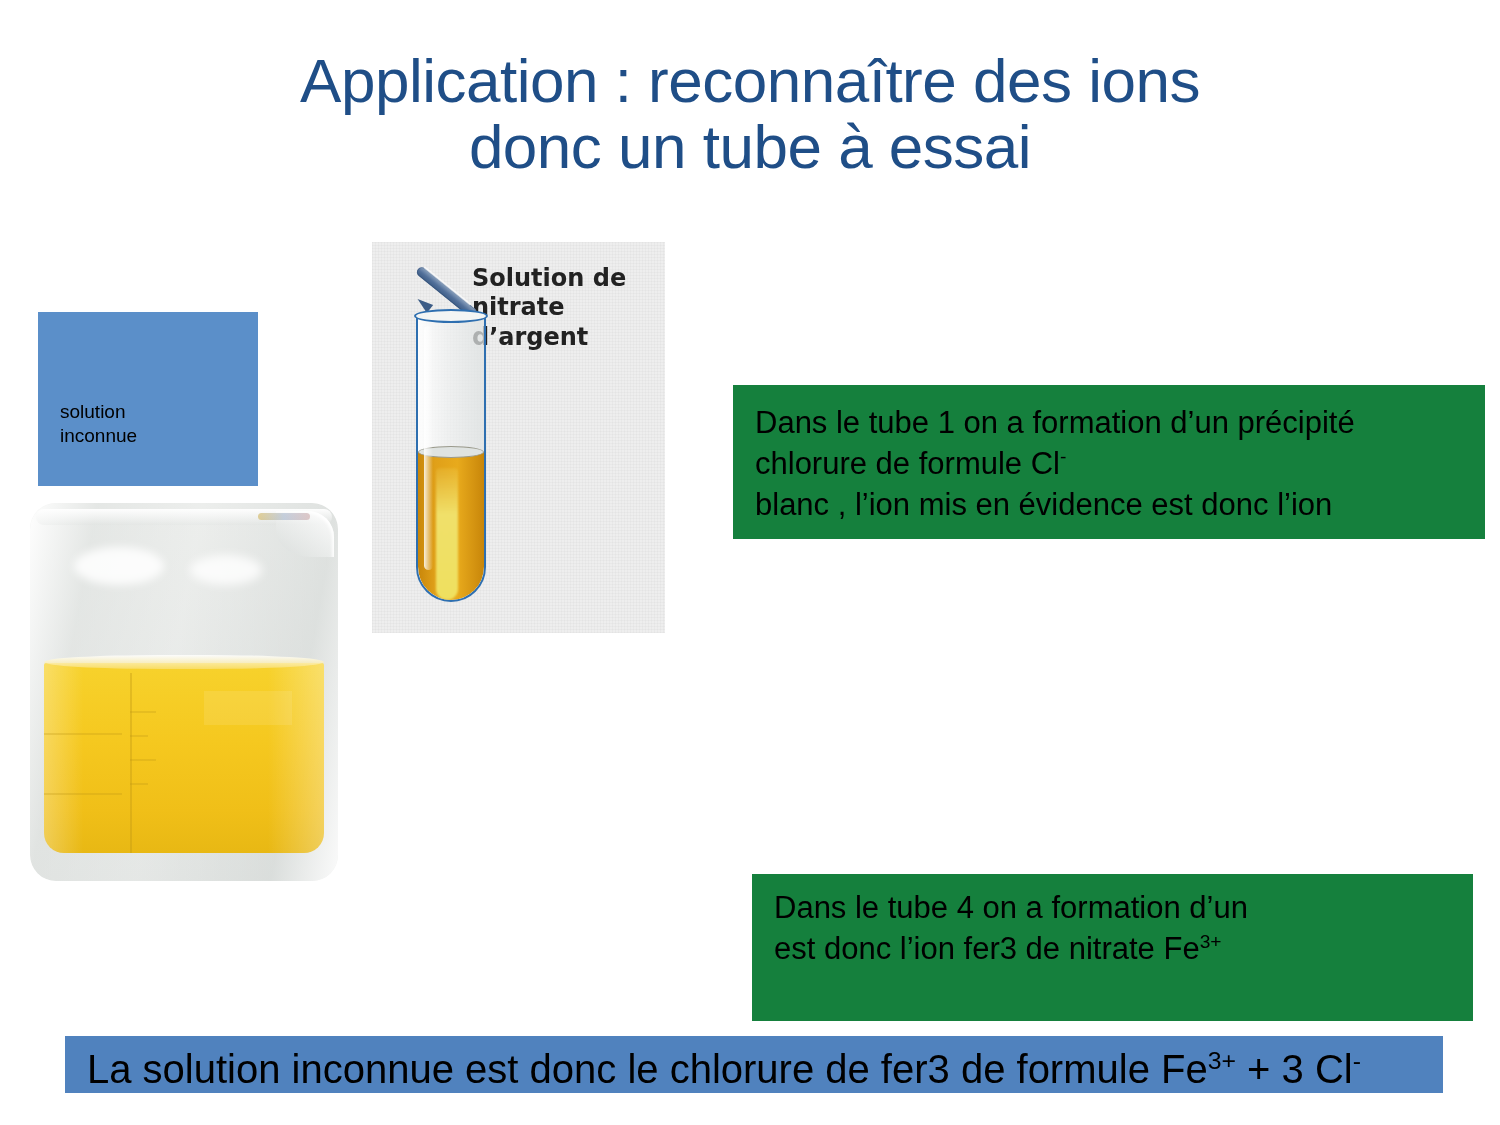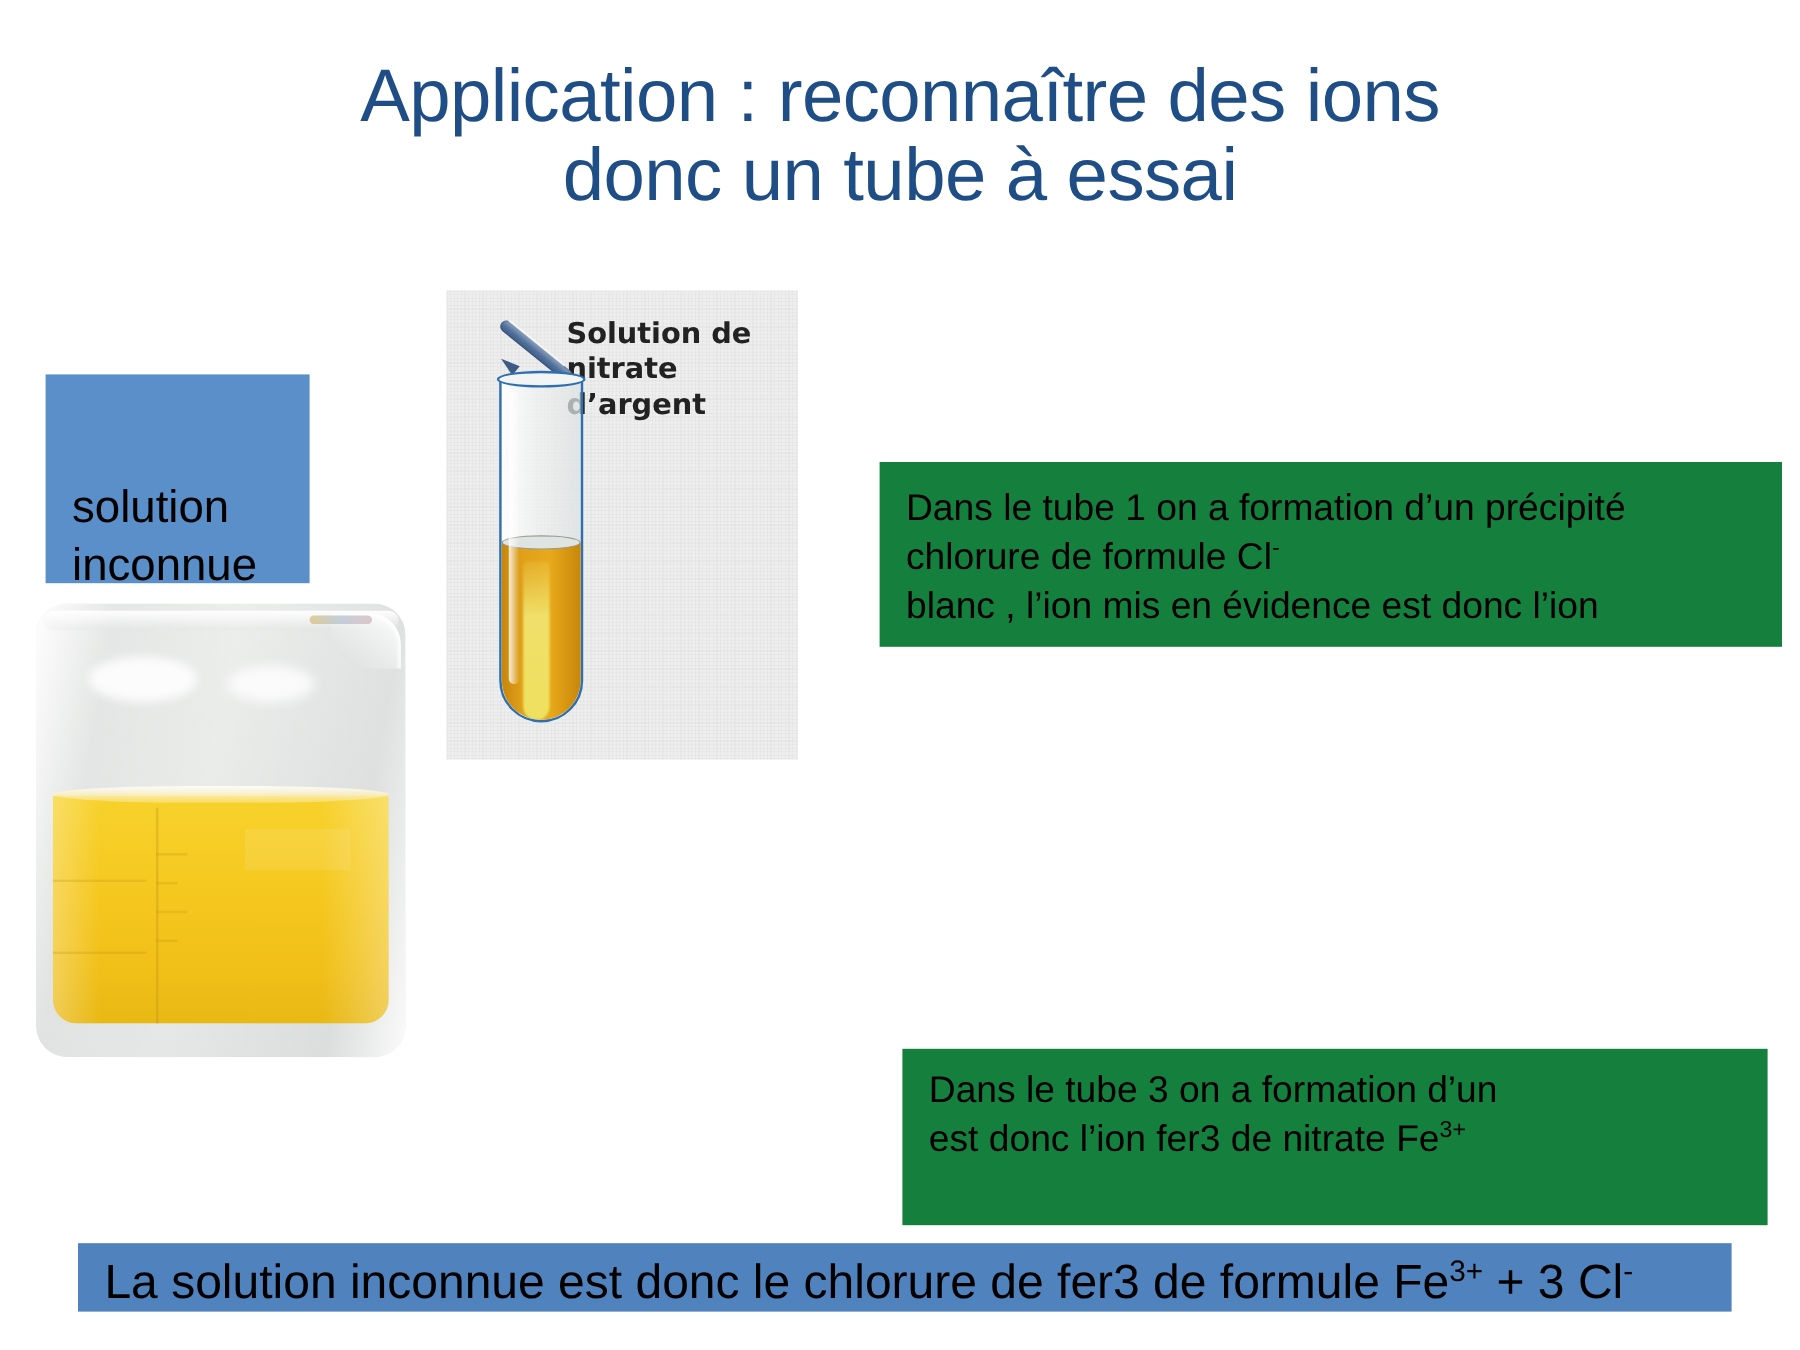--- a/index.html
+++ b/index.html
@@ -28,21 +28,21 @@
   
   #blue-label-box{
     position:absolute;
     left:38px; top:312px; width:220px; height:174px;
     background:#5B8FC9;
   }
   #blue-label-text{
     position:absolute;
     left:22px; top:88px; width:190px;
     color:#000;
-    font-size:38px;
+    font-size:19px;
     line-height:1.25;
     white-space:pre-line;
   }
 
   
   #beaker-photo{
     position:absolute;
     left:30px; top:503px; width:308px; height:378px;
     border-radius:26px;
     overflow:hidden;
@@ -294,21 +294,21 @@
   <div class="yellow-box" id="yellow-box-1">
     <div class="yb-inner">
       <p>Dans le tube 1 on a formation d’un précipité</p>
       <p><span>chlorure de formule Cl</span><sup>-</sup></p>
       <p>blanc , l’ion mis en évidence est donc l’ion</p>
     </div>
   </div>
 
   <div class="yellow-box" id="yellow-box-2">
     <div class="yb-inner">
-      <p>Dans le tube 3 on a formation d’un</p>
+      <p>Dans le tube 4 on a formation d’un</p>
       <p><span>est donc l’ion fer3 de nitrate Fe</span><sup>3+</sup></p>
     </div>
   </div>
 
   <div id="bottom-bar">
     <div id="bottom-bar-text"><span>La solution inconnue est donc le chlorure de fer3  de formule Fe</span><sup>3+</sup><span>  + 3 Cl</span><sup>-</sup></div>
   </div>
 
 </div>
 

